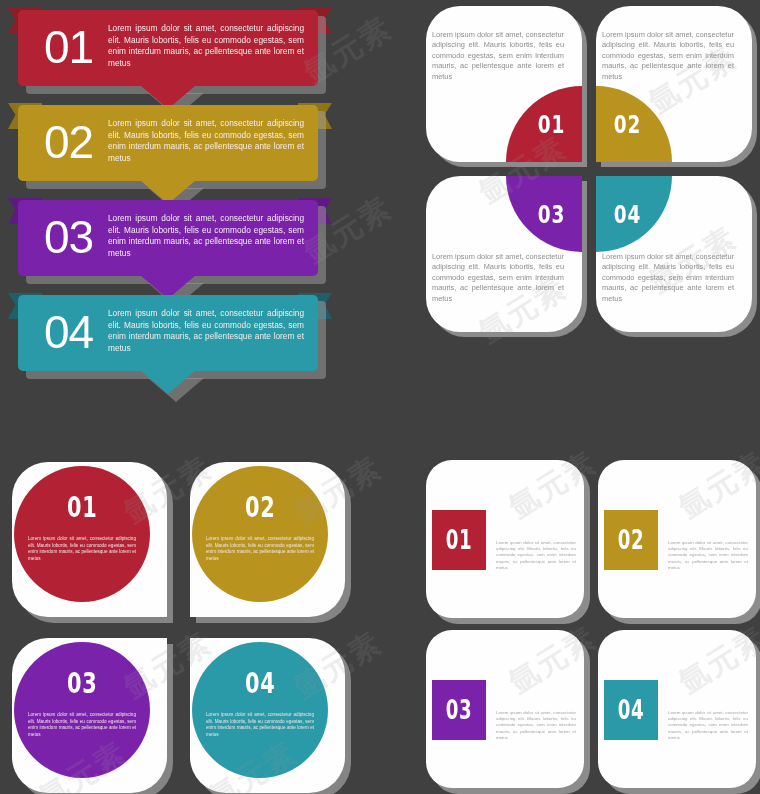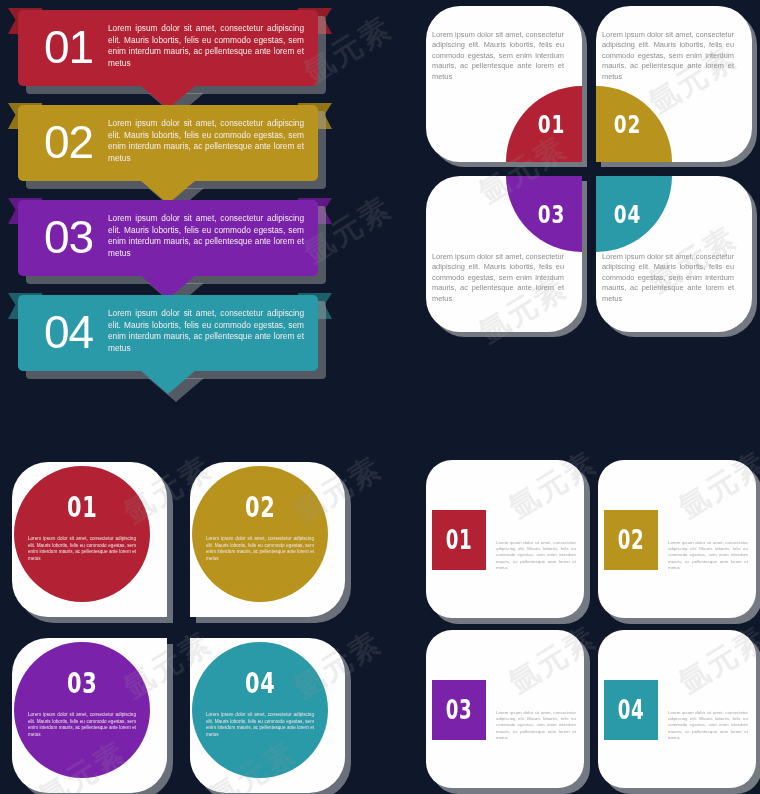--- a/index.html
+++ b/index.html
@@ -2,21 +2,21 @@
 <html><head>
 <meta charset="utf-8">
 <style>
   * { box-sizing: border-box; margin: 0; padding: 0; }
   html, body {
     width: 760px; height: 794px;
     background: #fbfbfb;
     font-family: "Liberation Sans", sans-serif;
     overflow: hidden;
   }
-  #canvas { position: relative; width: 760px; height: 794px; background: #0f172a; }
+  #canvas { position: relative; width: 760px; height: 794px; background: #404040; }
 
   
   .wm {
     position: absolute;
     font-family: "DejaVu Sans", sans-serif;
     font-size: 30px;
     font-weight: 700;
     color: rgba(150,150,150,0.16);
     transform: rotate(-32deg);
     letter-spacing: 2px;

